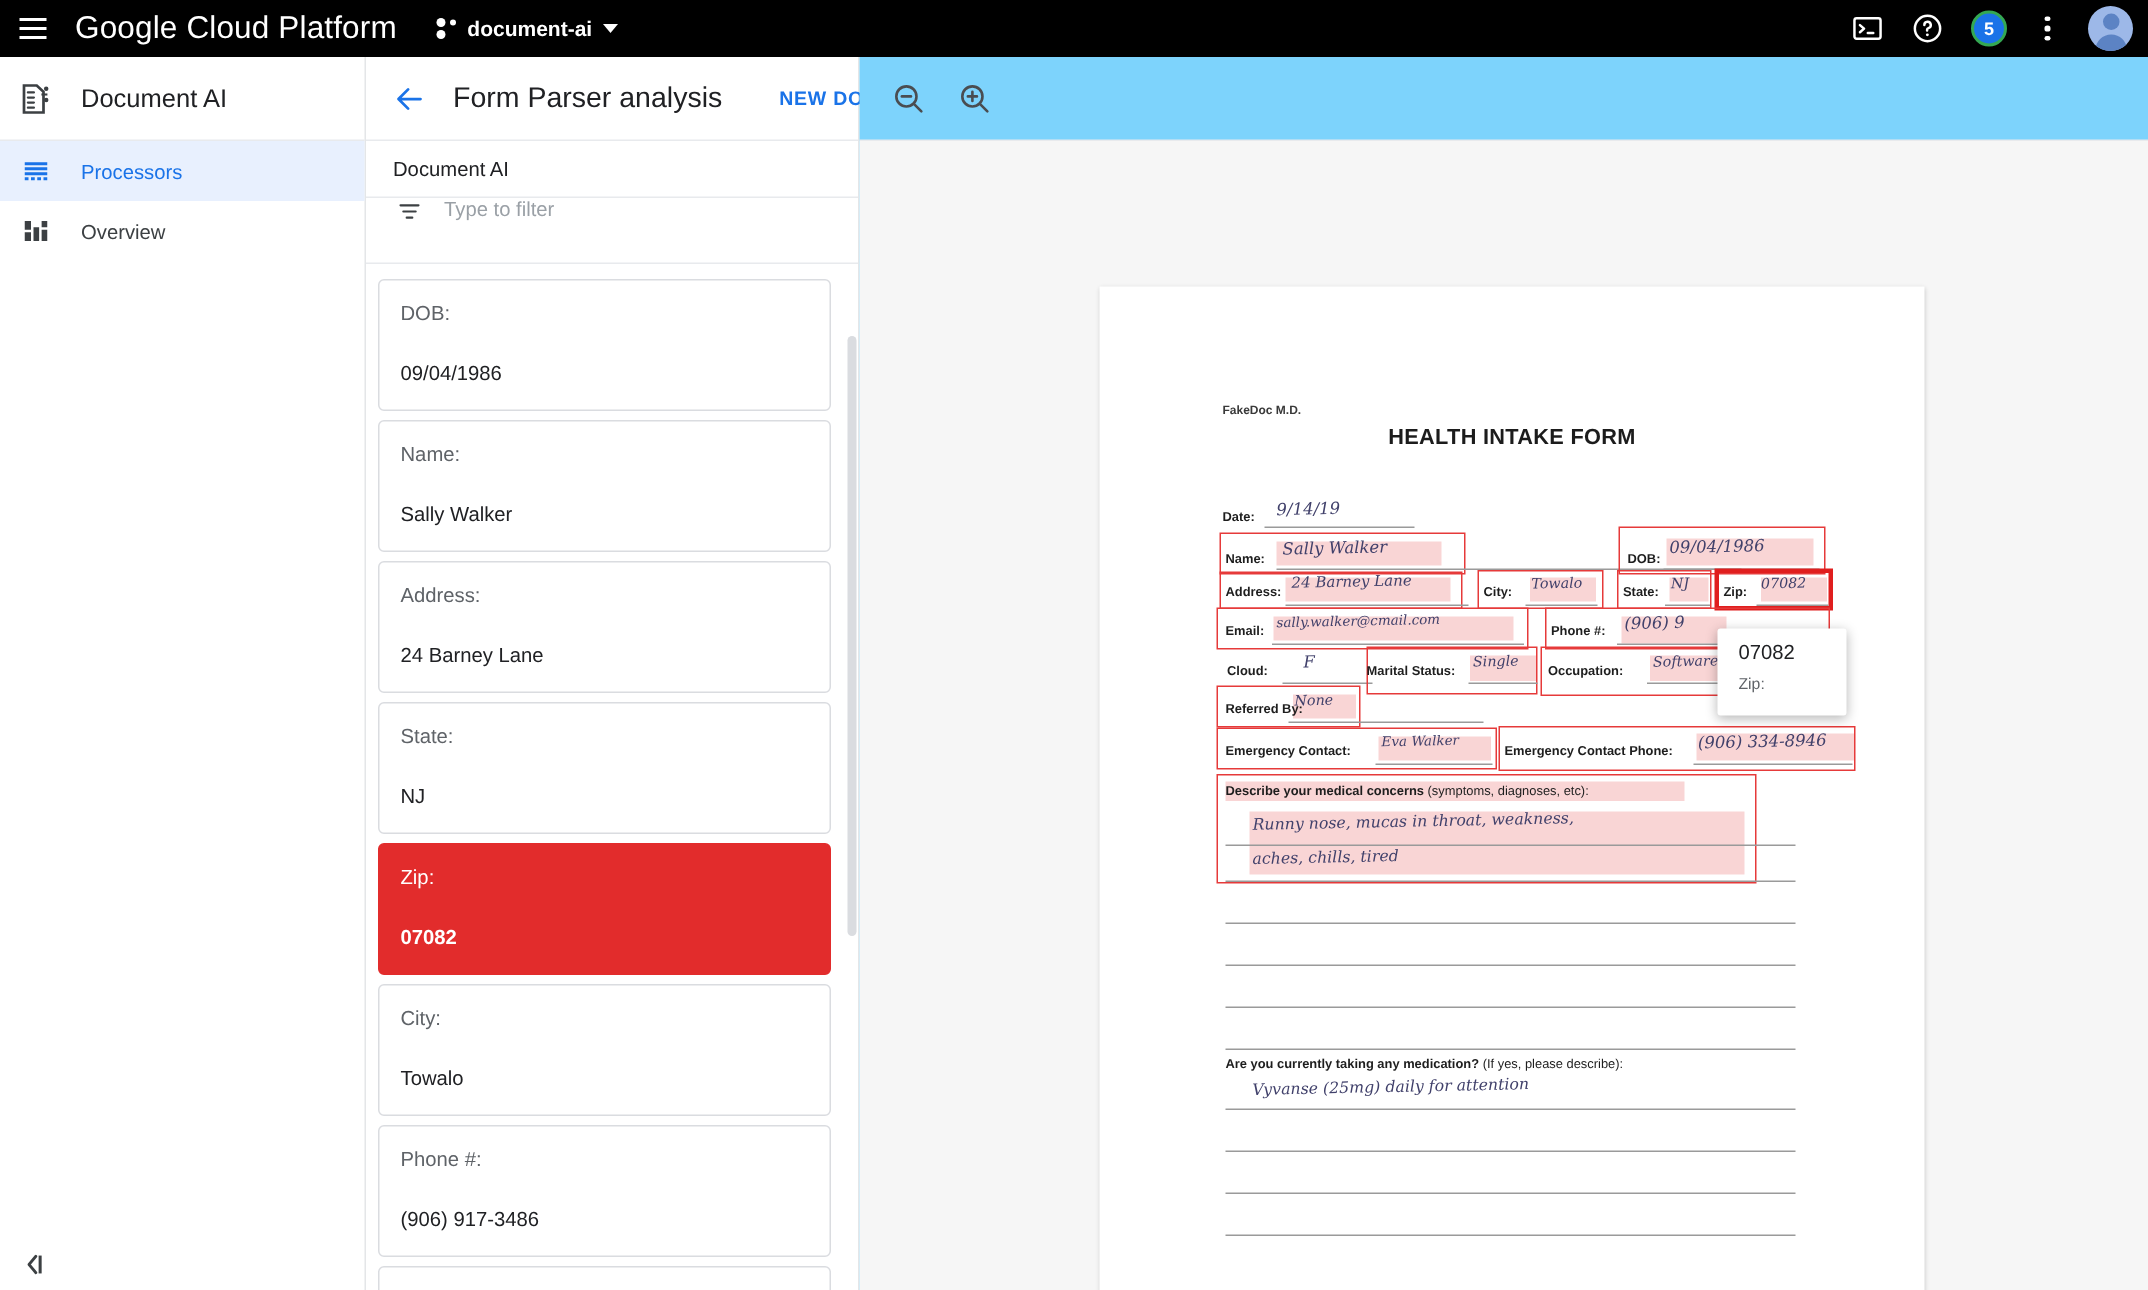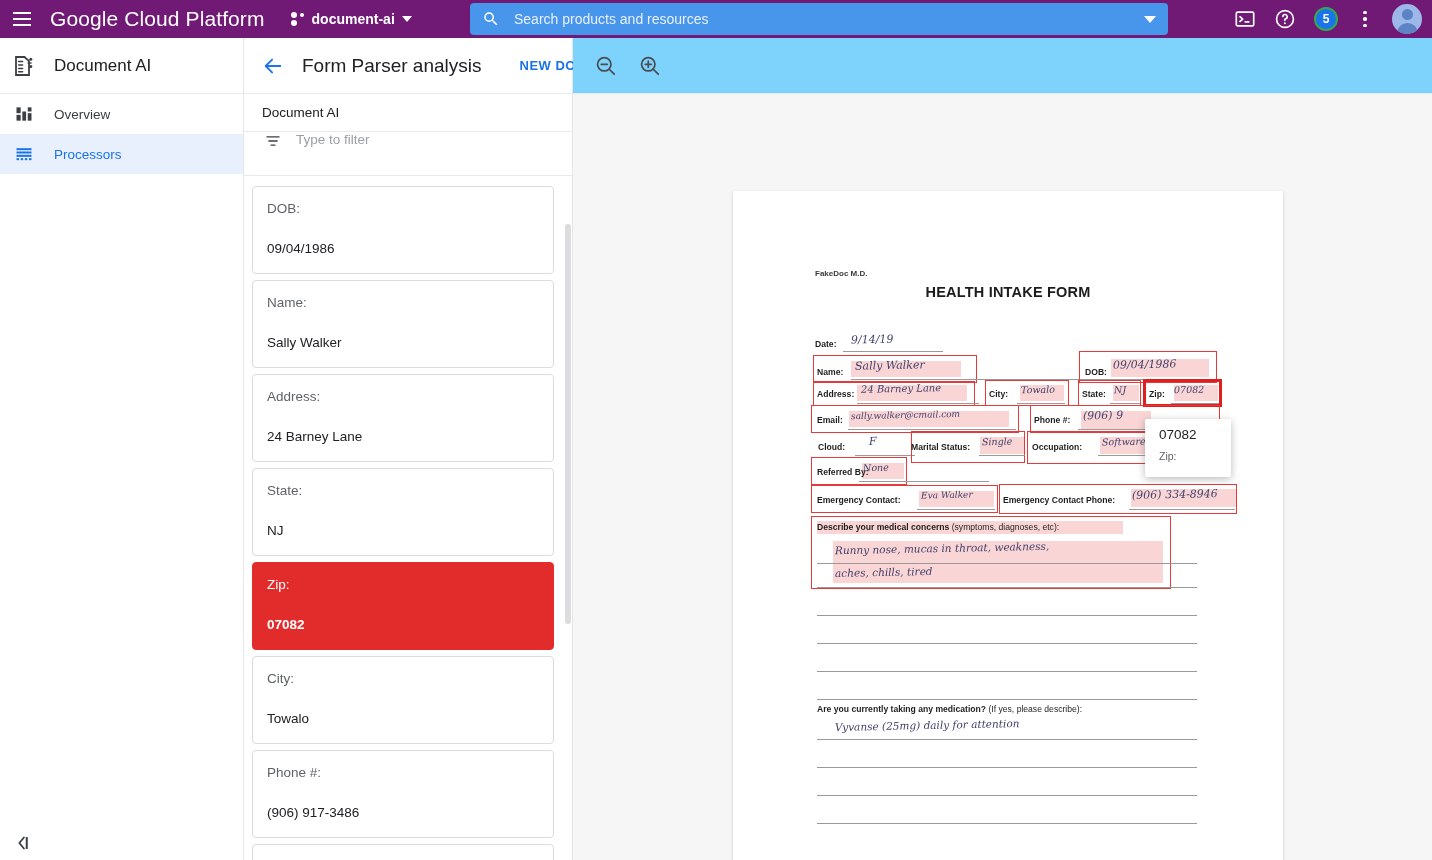--- a/index.html
+++ b/index.html
@@ -7,21 +7,21 @@
     width: 1432px; height: 860px;
     font-family: "Liberation Sans", sans-serif;
     background: #fff;
     overflow: hidden;
   }
 
   
   .appbar {
     position: absolute; top: 0; left: 0;
     width: 1432px; height: 38px;
-    background: #701a75;
+    background: #000000;
     display: flex; align-items: center;
     color: #fff;
   }
   .hamburger {
     width: 44px; height: 38px;
     display: flex; flex-direction: column; align-items: center; justify-content: center;
     gap: 4px; cursor: pointer;
   }
   .hamburger span { display: block; width: 18px; height: 2px; background: #fff; }
   .brand {
@@ -213,27 +213,20 @@
   <div class="project-chip">
     <span class="proj-glyph">
         <i></i>
         <i></i>
         <i></i>
       </span>
     <span>document-ai</span>
     <span class="caret-dn"></span>
   </div>
 
-  <div class="searchbar">
-    <svg class="search-ico" viewBox="0 0 24 24">
-      <path fill="#ffffff" d="M15.5 14h-.79l-.28-.27A6.47 6.47 0 0 0 16 9.5 6.5 6.5 0 1 0 9.5 16c1.61 0 3.09-.59 4.23-1.57l.27.28v.79l5 4.99L20.49 19l-4.99-5zm-6 0C7.01 14 5 11.99 5 9.5S7.01 5 9.5 5 14 7.01 14 9.5 11.99 14 9.5 14z"></path>
-    </svg>
-    <span class="search-input-txt">Search products and resources</span>
-    <span class="chev"></span>
-  </div>
 
   <div class="appbar-right">
     <svg class="ab-icon" viewBox="0 0 24 24">
       <rect x="2.5" y="4.5" width="19" height="15" rx="1.6" fill="none" stroke="#fff" stroke-width="1.8"></rect>
       <path d="M6.5 9.5l3 2.6-3 2.6" fill="none" stroke="#fff" stroke-width="1.8" stroke-linecap="round" stroke-linejoin="round"></path>
       <path d="M12.2 15.2h4" stroke="#fff" stroke-width="1.8" stroke-linecap="round"></path>
     </svg>
     <svg class="ab-icon" viewBox="0 0 24 24">
       <circle cx="12" cy="12" r="9.2" fill="none" stroke="#fff" stroke-width="1.8"></circle>
       <path d="M9.7 9.4a2.35 2.35 0 1 1 2.9 2.3c-.55.15-.9.6-.9 1.2v.6" fill="none" stroke="#fff" stroke-width="1.8" stroke-linecap="round"></path>
@@ -252,44 +245,44 @@
 <div class="leftnav">
   <div class="ln-title">
     <svg width="24" height="24" viewBox="0 0 24 24">
       <path d="M4 3h8.5L17 7.2V21H4z" fill="none" stroke="#3C4043" stroke-width="1.8"></path>
       <path d="M6.6 7.6h4M6.6 11h4M6.6 14.4h4M6.6 17.8h4" stroke="#3C4043" stroke-width="1.5" stroke-linecap="round"></path>
       <circle cx="18.8" cy="5.2" r="1.5" fill="#3C4043"></circle>
       <circle cx="18.8" cy="12.6" r="1.5" fill="#3C4043"></circle>
       <path d="M15.6 9h4" stroke="#3C4043" stroke-width="1.4"></path>
     </svg>
     <span class="ln-title-txt">Document AI</span>
-  </div>
-
-  <div class="ln-item">
-    <svg width="20" height="20" viewBox="0 0 24 24">
-      <rect x="3" y="4" width="5" height="7" fill="#3C4043"></rect>
-      <rect x="3" y="13" width="5" height="7" fill="#3C4043"></rect>
-      <rect x="10" y="9" width="4.5" height="11" fill="#3C4043"></rect>
-      <rect x="16.5" y="4" width="4.5" height="5" fill="#3C4043"></rect>
-      <rect x="16.5" y="11" width="4.5" height="9" fill="#3C4043"></rect>
-    </svg>
-    <span>Overview</span>
   </div>
 
   <div class="ln-item active">
     <svg width="20" height="20" viewBox="0 0 24 24">
       <rect x="3" y="5" width="18" height="2.4" fill="#1A73E8"></rect>
       <rect x="3" y="9" width="18" height="2.4" fill="#1A73E8"></rect>
       <rect x="3" y="13" width="18" height="2.4" fill="#1A73E8"></rect>
       <rect x="3" y="17" width="3" height="2.4" fill="#1A73E8"></rect>
       <rect x="8" y="17" width="3" height="2.4" fill="#1A73E8"></rect>
       <rect x="13" y="17" width="3" height="2.4" fill="#1A73E8"></rect>
       <rect x="18" y="17" width="3" height="2.4" fill="#1A73E8"></rect>
     </svg>
     <span>Processors</span>
+  </div>
+
+  <div class="ln-item">
+    <svg width="20" height="20" viewBox="0 0 24 24">
+      <rect x="3" y="4" width="5" height="7" fill="#3C4043"></rect>
+      <rect x="3" y="13" width="5" height="7" fill="#3C4043"></rect>
+      <rect x="10" y="9" width="4.5" height="11" fill="#3C4043"></rect>
+      <rect x="16.5" y="4" width="4.5" height="5" fill="#3C4043"></rect>
+      <rect x="16.5" y="11" width="4.5" height="9" fill="#3C4043"></rect>
+    </svg>
+    <span>Overview</span>
   </div>
 
   <svg class="ln-collapse" viewBox="0 0 24 24">
     <path d="M13 6l-5 6 5 6" fill="none" stroke="#3C4043" stroke-width="2" stroke-linecap="round" stroke-linejoin="round"></path>
     <rect x="15" y="5.5" width="2.2" height="13" fill="#3C4043"></rect>
   </svg>
 </div>
 
 <div class="midpanel">
   <div class="mp-head">

